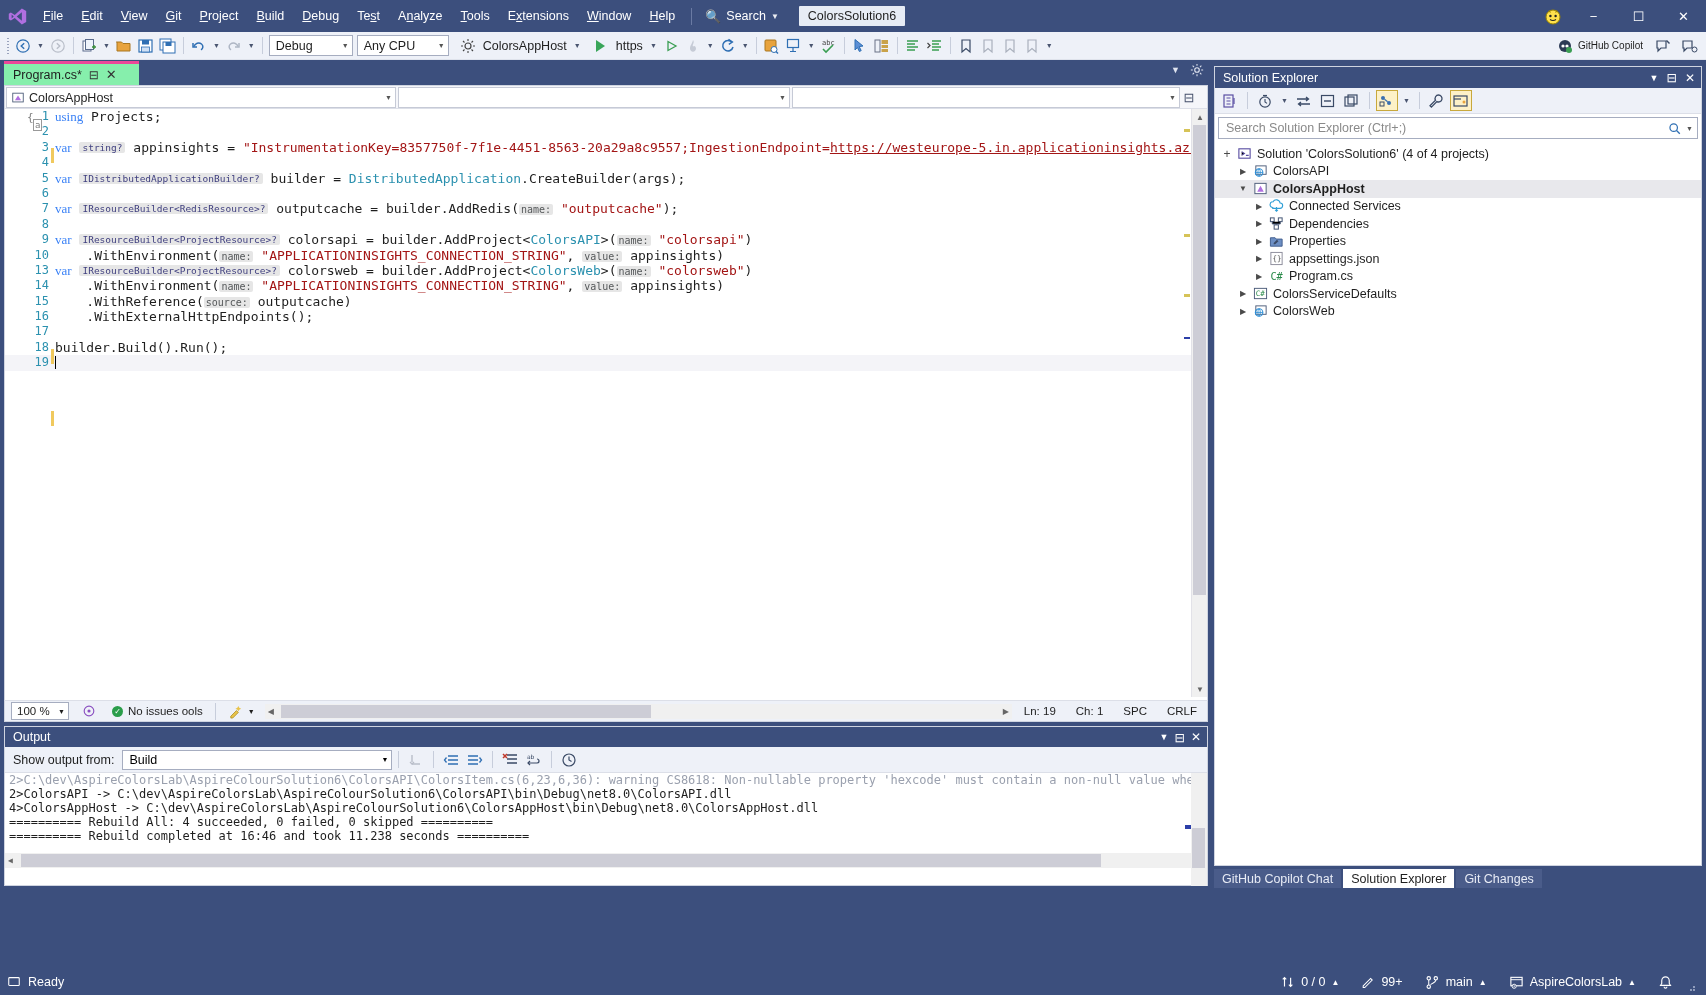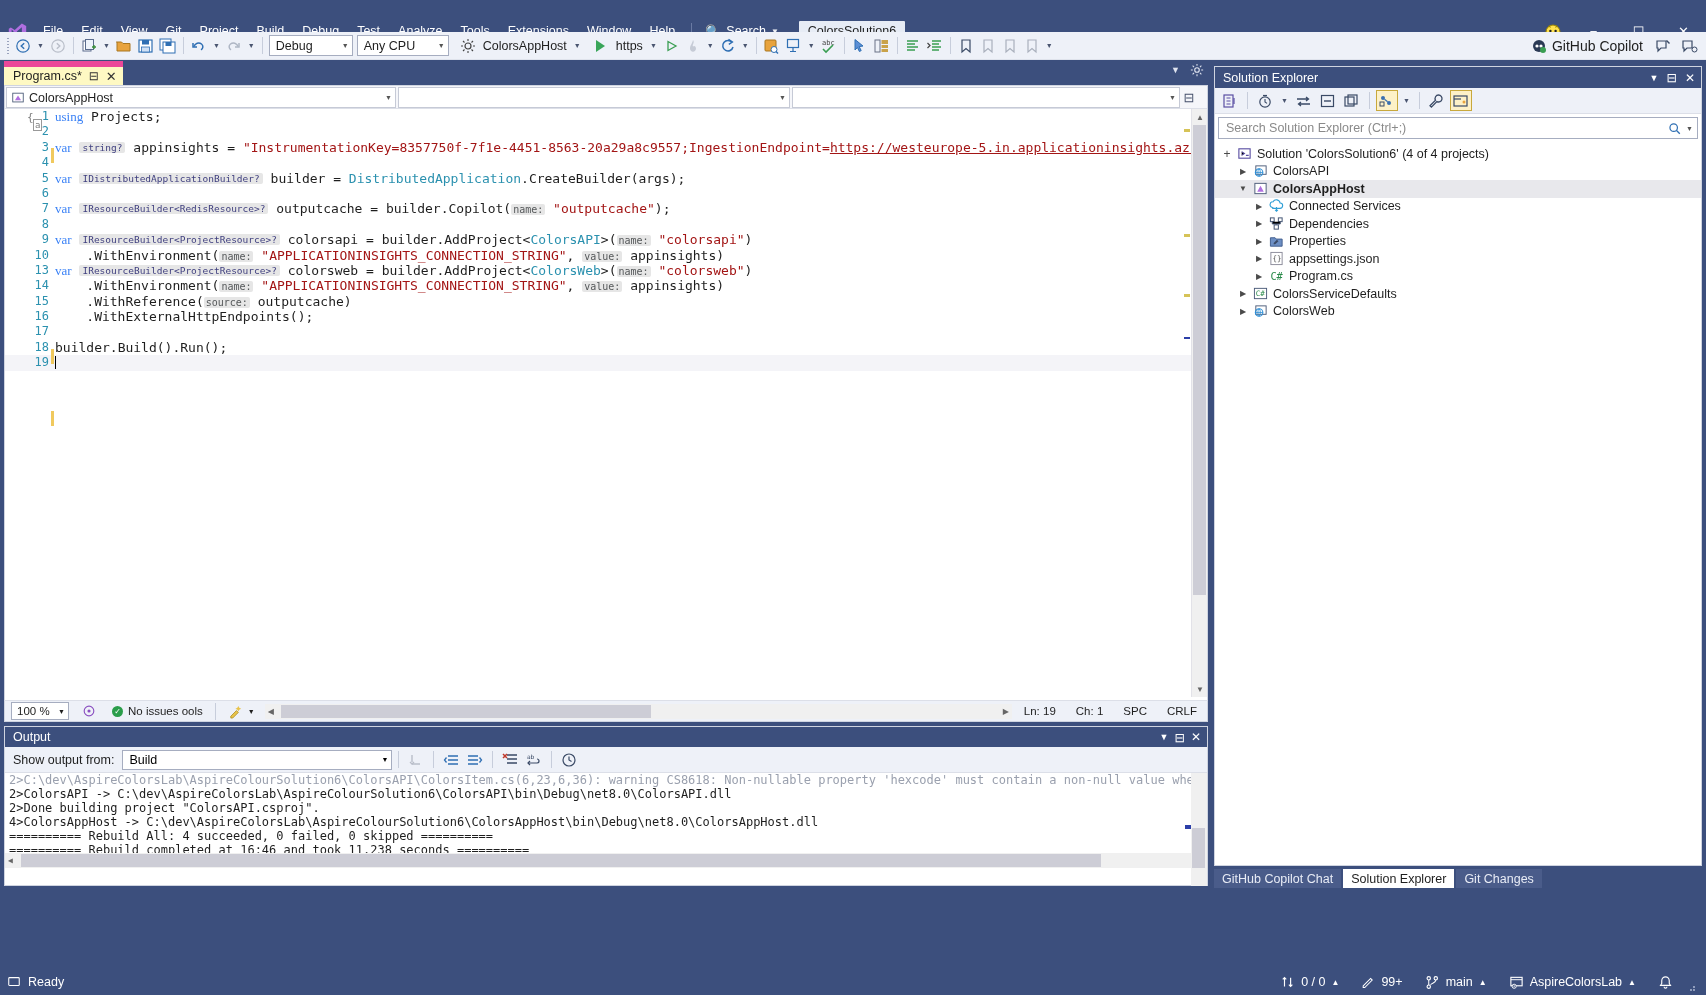--- a/index.html
+++ b/index.html
@@ -9,21 +9,21 @@
     font-size: 12.5px;
     background: #3c4f7d;
     overflow: hidden;
     -webkit-font-smoothing: antialiased;
   }
   .app { position: relative; width: 1706px; height: 995px; background: #3c4f7d; }
 
   
   .titlebar {
     position: absolute; left: 0; top: 0; width: 1706px; height: 32px;
-    background: #3c4f7d; display: flex; align-items: center; margin-top: 15px;
+    background: #3c4f7d; display: flex; align-items: center;
   }
   .vs-logo { width: 34px; height: 32px; display: flex; align-items: center; justify-content: center; }
   .vs-logo svg { width: 19px; height: 19px; }
   .menu { display: flex; align-items: center; height: 32px; }
   .menu-item {
     padding: 0 9px; height: 24px; line-height: 24px; color: #ffffff;
     font-size: 12.5px; cursor: default; white-space: nowrap;
   }
   .menu-item u { text-decoration: underline; }
   .title-sep { width: 1px; height: 17px; background: #6a7aa3; margin: 0 7px; }
@@ -63,31 +63,31 @@
     height: 21px; border: 1px solid #a6adc0; background: #fff; display: flex;
     align-items: center; padding: 0 3px 0 6px; font-size: 12.5px; color: #1e1e1e;
     cursor: default; margin: 0 2px;
   }
   .combo .cv { flex: 1; }
   .combo .ca { font-size: 7px; color: #555; padding-left: 8px; }
   .tb-label { font-size: 12.5px; color: #1e1e1e; padding: 0 4px; }
   .tri-green { width: 0; height: 0; border-left: 9px solid #39a559;
     border-top: 6px solid transparent; border-bottom: 6px solid transparent; }
   .toolbar-right { margin-left: auto; display: flex; align-items: center; padding-right: 6px; gap: 4px; }
-  .copilot-chip { display: flex; align-items: center; gap: 5px; font-size: 14px; color: #1e1e1e; padding: 0 5px; cursor: default; }
+  .copilot-chip { display: flex; align-items: center; gap: 5px; font-size: 10px; color: #1e1e1e; padding: 0 5px; cursor: default; }
 
   
   .tabrow {
     position: absolute; left: 0; top: 61px; width: 1208px; height: 24px;
     background: #3c4f7d;
   }
   .doctab {
-    position: absolute; left: 4px; top: 0; height: 24px; background: #fef9c3;
-    display: flex; align-items: center; padding: 0 6px 0 9px; gap: 7px;
-    border-top: 6px solid #ec4899; font-size: 12.5px; color: #1e1e1e; cursor: default;
+    position: absolute; left: 4px; top: 0; height: 24px; background: #86efac;
+    display: flex; align-items: center; padding: 0 22px 0 9px; gap: 7px;
+    border-top: 3px solid #ec4899; font-size: 12.5px; color: #1e1e1e; cursor: default;
   }
   .doctab .pin { font-size: 12px; color: #333; }
   .doctab .x { font-size: 13px; color: #333; }
   .tabrow-right {
     position: absolute; right: 4px; top: 2px; display: flex; align-items: center; gap: 10px;
     color: #dfe4f0;
   }
 
   
   .editor-wrap {
@@ -547,21 +547,21 @@
     <div class="code-area" id="code-area">
       <div class="brace-hint" style="top:2px">{</div>
       <div class="brace-hint" style="top:10px; left:28px; font-size:9px; border:1px solid #999; padding:0 1px;">a</div>
       <div id="code-lines">
           <div class="line"><span class="lnum">1</span><span class="code-text"><span class="kw">using</span> <span class="ident">Projects</span>;</span></div>
           <div class="line"><span class="lnum">2</span><span class="code-text"></span></div>
           <div class="line"><span class="lnum">3</span><span class="code-text"><span class="kw">var</span> <span class="inline-type">string?</span> <span class="ident">appinsights</span> = <span class="str">"InstrumentationKey=8357750f-7f1e-4451-8563-20a29a8c9557;IngestionEndpoint=</span><span class="link-str">https://westeurope-5.in.applicationinsights.azure.com/</span></span></div>
           <div class="line"><span class="lnum">4</span><span class="code-text"></span></div>
           <div class="line"><span class="lnum">5</span><span class="code-text"><span class="kw">var</span> <span class="inline-type">IDistributedApplicationBuilder?</span> <span class="ident">builder</span> = <span class="type">DistributedApplication</span>.<span class="ident">CreateBuilder</span>(<span class="ident">args</span>);</span></div>
           <div class="line"><span class="lnum">6</span><span class="code-text"></span></div>
-          <div class="line"><span class="lnum">7</span><span class="code-text"><span class="kw">var</span> <span class="inline-type">IResourceBuilder&lt;RedisResource&gt;?</span> <span class="ident">outputcache</span> = <span class="ident">builder</span>.<span class="ident">Copilot</span>(<span class="param-hint">name:</span> <span class="str">"outputcache"</span>);</span></div>
+          <div class="line"><span class="lnum">7</span><span class="code-text"><span class="kw">var</span> <span class="inline-type">IResourceBuilder&lt;RedisResource&gt;?</span> <span class="ident">outputcache</span> = <span class="ident">builder</span>.<span class="ident">AddRedis</span>(<span class="param-hint">name:</span> <span class="str">"outputcache"</span>);</span></div>
           <div class="line"><span class="lnum">8</span><span class="code-text"></span></div>
           <div class="line"><span class="lnum">9</span><span class="code-text"><span class="kw">var</span> <span class="inline-type">IResourceBuilder&lt;ProjectResource&gt;?</span> <span class="ident">colorsapi</span> = <span class="ident">builder</span>.<span class="ident">AddProject</span>&lt;<span class="type">ColorsAPI</span>&gt;(<span class="param-hint">name:</span> <span class="str">"colorsapi"</span>)</span></div>
           <div class="line"><span class="lnum">10</span><span class="code-text">    .<span class="ident">WithEnvironment</span>(<span class="param-hint">name:</span> <span class="str">"APPLICATIONINSIGHTS_CONNECTION_STRING"</span>, <span class="param-hint">value:</span> <span class="ident">appinsights</span>)</span></div>
           <div class="line"><span class="lnum">13</span><span class="code-text"><span class="kw">var</span> <span class="inline-type">IResourceBuilder&lt;ProjectResource&gt;?</span> <span class="ident">colorsweb</span> = <span class="ident">builder</span>.<span class="ident">AddProject</span>&lt;<span class="type">ColorsWeb</span>&gt;(<span class="param-hint">name:</span> <span class="str">"colorsweb"</span>)</span></div>
           <div class="line"><span class="lnum">14</span><span class="code-text">    .<span class="ident">WithEnvironment</span>(<span class="param-hint">name:</span> <span class="str">"APPLICATIONINSIGHTS_CONNECTION_STRING"</span>, <span class="param-hint">value:</span> <span class="ident">appinsights</span>)</span></div>
           <div class="line"><span class="lnum">15</span><span class="code-text">    .<span class="ident">WithReference</span>(<span class="param-hint">source:</span> <span class="ident">outputcache</span>)</span></div>
           <div class="line"><span class="lnum">16</span><span class="code-text">    .<span class="ident">WithExternalHttpEndpoints</span>();</span></div>
           <div class="line"><span class="lnum">17</span><span class="code-text"></span></div>
           <div class="line"><span class="lnum">18</span><span class="code-text"><span class="ident">builder</span>.<span class="ident">Build</span>().<span class="ident">Run</span>();</span></div>
           <div class="line cursor-line"><span class="lnum">19</span><span class="code-text"><span class="caret-bar"></span></span></div>
@@ -676,21 +676,20 @@
         <svg width="16" height="16" viewBox="0 0 16 16">
             <circle cx="8" cy="8" r="6" fill="none" stroke="#3a4a66" stroke-width="1.2"></circle>
             <path d="M8 4.5V8l2.5 1.5" fill="none" stroke="#3a4a66" stroke-width="1.2"></path>
           </svg>
       </div>
     </div>
     <div class="out-body">
       <div id="out-lines">
           <div class="out-line faded">2&gt;C:\dev\AspireColorsLab\AspireColourSolution6\ColorsAPI\ColorsItem.cs(6,23,6,36): warning CS8618: Non-nullable property 'hexcode' must contain a non-null value when exiting construc</div>
           <div class="out-line">2&gt;ColorsAPI -&gt; C:\dev\AspireColorsLab\AspireColourSolution6\ColorsAPI\bin\Debug\net8.0\ColorsAPI.dll</div>
-          <div class="out-line">2&gt;Done building project "ColorsAPI.csproj".</div>
           <div class="out-line">4&gt;ColorsAppHost -&gt; C:\dev\AspireColorsLab\AspireColourSolution6\ColorsAppHost\bin\Debug\net8.0\ColorsAppHost.dll</div>
           <div class="out-line">========== Rebuild All: 4 succeeded, 0 failed, 0 skipped ==========</div>
           <div class="out-line">========== Rebuild completed at 16:46 and took 11.238 seconds ==========</div>
         </div>
       <div class="out-hscroll">
         <span style="position:absolute;left:3px;font-size:8px;color:#666">◀</span>
         <div class="hthumb"></div>
       </div>
     </div>
     <div class="out-vscroll">

